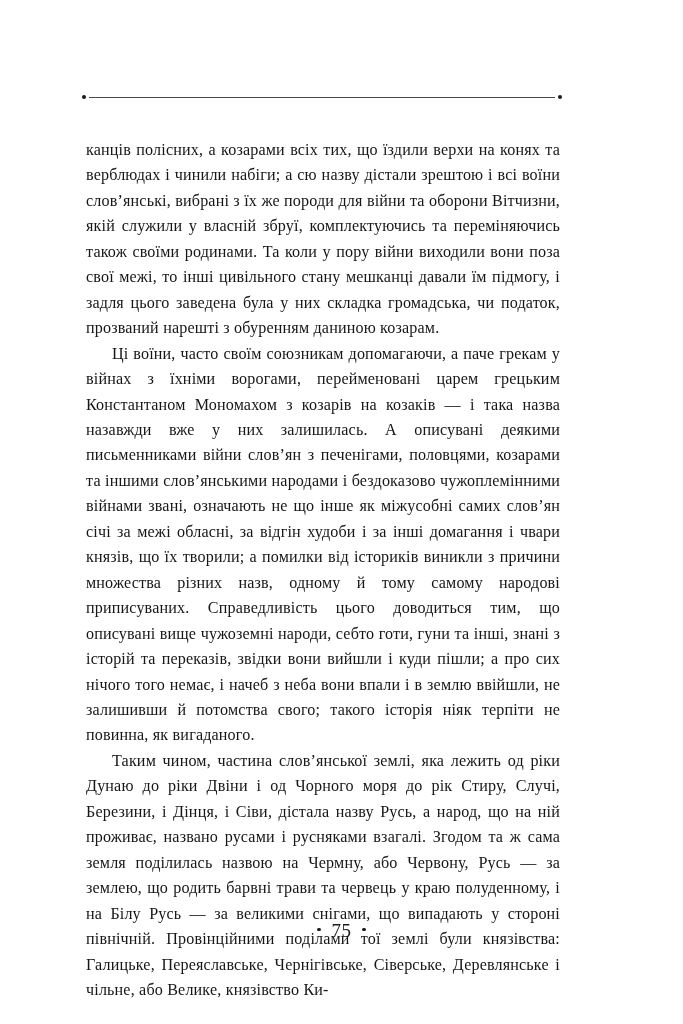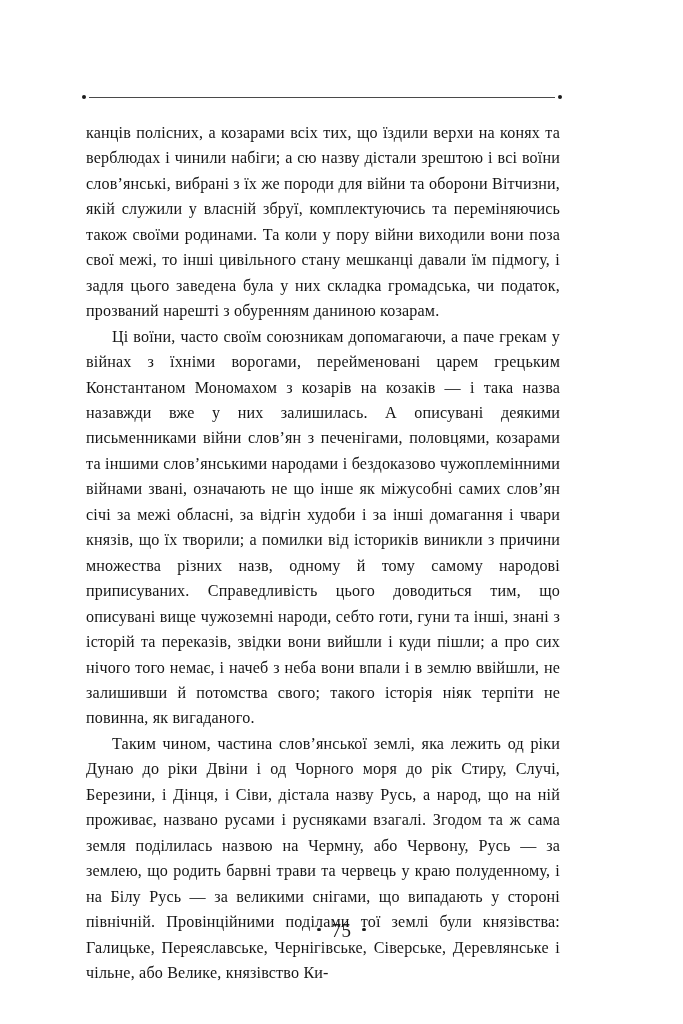--- a/index.html
+++ b/index.html
@@ -64,20 +64,21 @@
     text-align-last: left;
     text-indent: 26px;
     font-size: 16.1px;
     line-height: 25.45px;
     letter-spacing: 0.01em;
     word-spacing: 0.004em;
     hyphens: manual;
   }
   .para.first {
     text-indent: 0;
+    margin-top: 17px;
   }
 
   
   .footer {
     position: absolute;
     left: 0;
     top: 918px;
     width: 683px;
     text-align: center;
     font-size: 19px;

